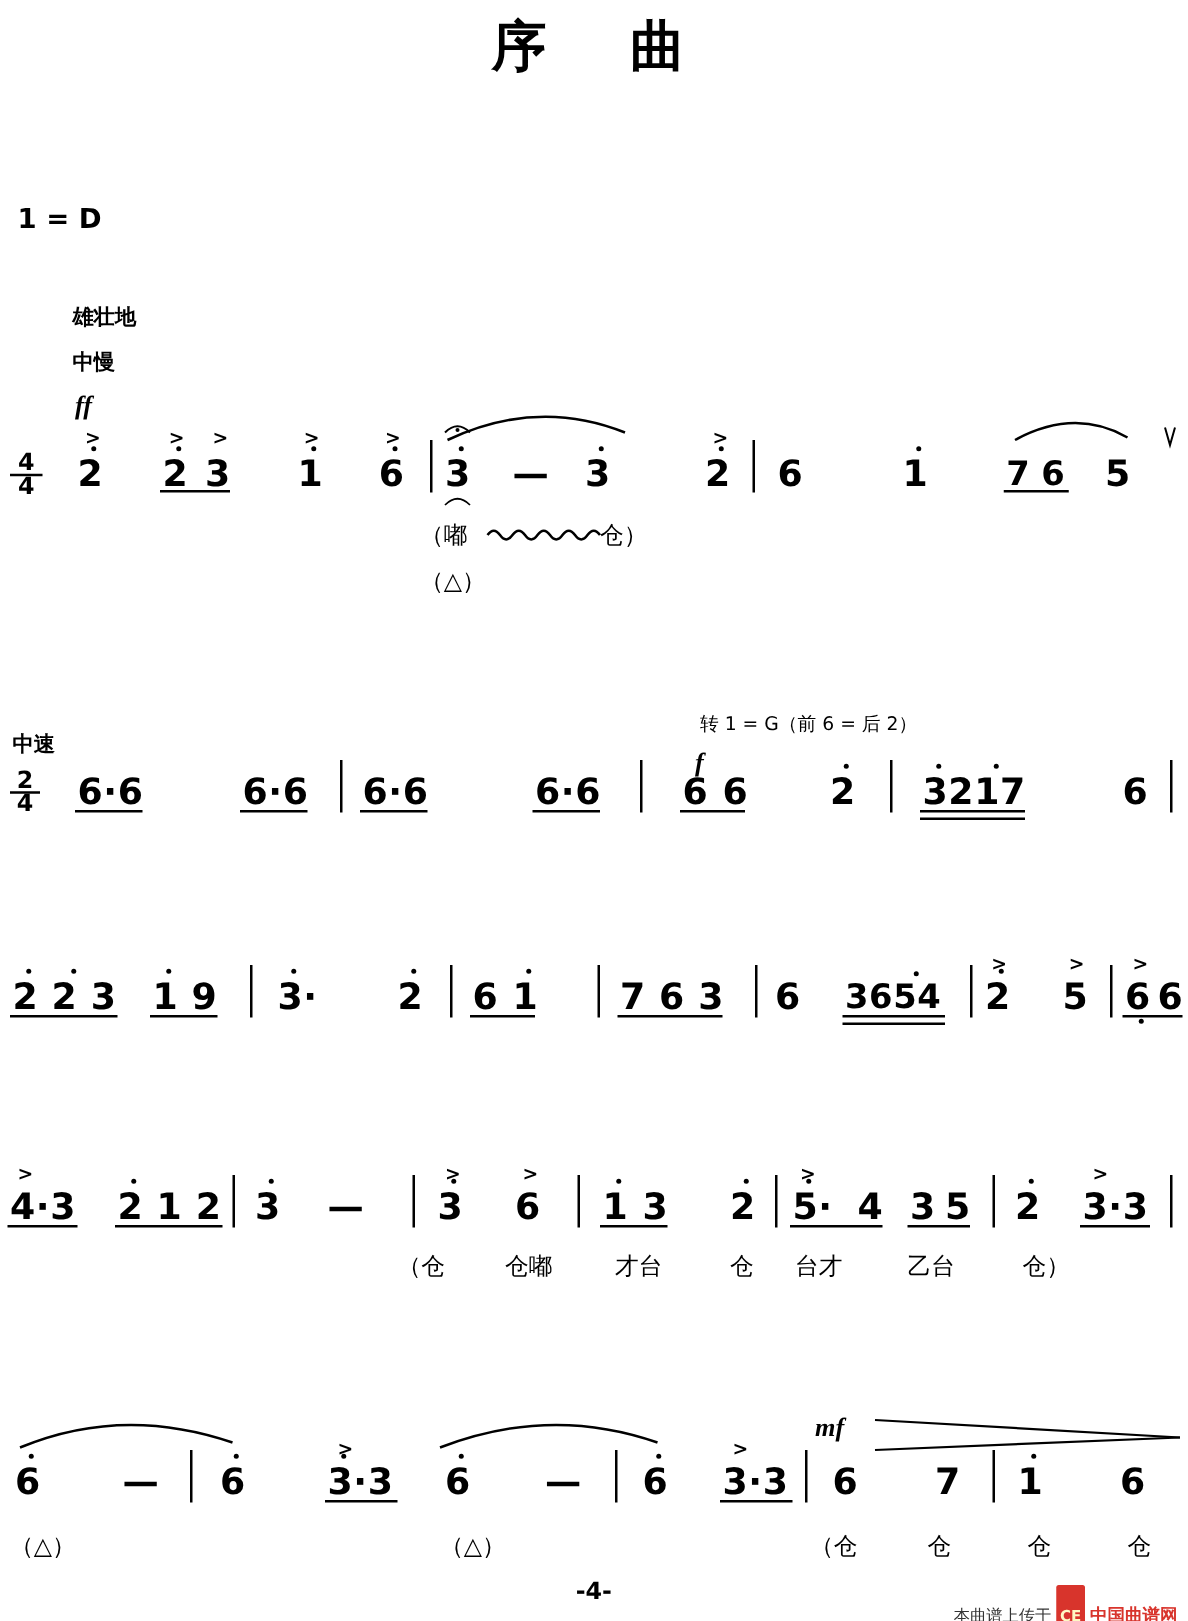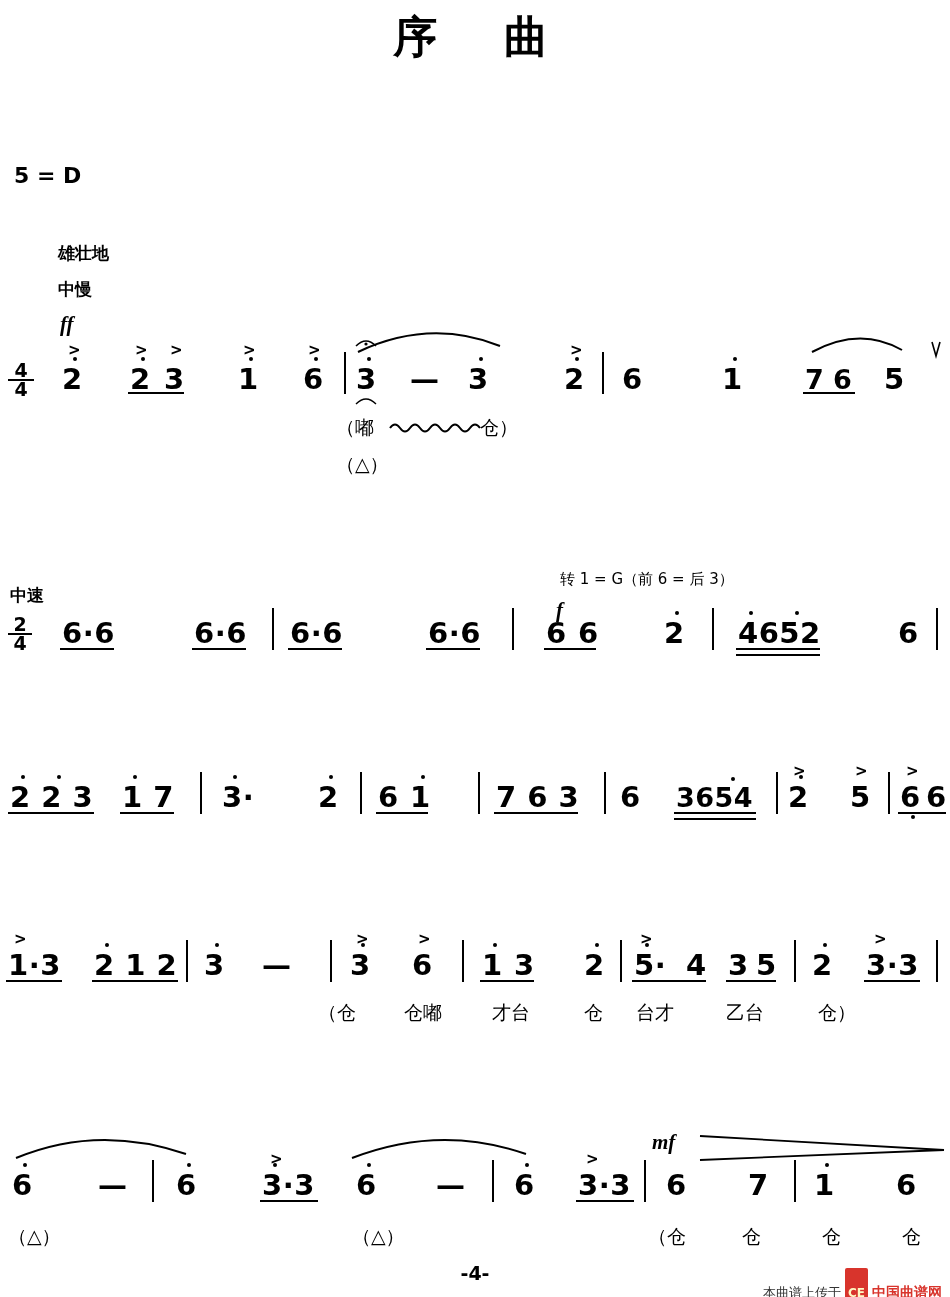--- a/index.html
+++ b/index.html
@@ -163,21 +163,21 @@
 </style>
 </head>
 <body>
 
 <div class="page">
 
   <div class="title">
     <span>序</span><span class="gap"></span><span>曲</span>
   </div>
 
-  <div class="keysig">5 = D</div>
+  <div class="keysig">1 = D</div>
 
   <div class="cn" style="left:58px; top:242px;">雄壮地</div>
   <div class="cn" style="left:58px; top:278px;">中慢</div>
   <div class="dyn" style="left:60px; top:312px;">ff</div>
 
   <div class="timesig" style="left:8px; top:362px; width:26px;">
     <span class="num">4</span>
     <span class="den">4</span>
   </div>
 
@@ -223,21 +223,21 @@
   <div class="note small" style="left:833px; top:364px;">6</div>
   <div class="beam" style="left:803px; top:392px; width:52px;"></div>
 
   <div class="note" style="left:884px; top:362px;">5</div>
 
   <div class="syl" style="left:336px; top:415px;">（嘟</div>
   <div class="syl" style="left:480px; top:415px;">仓）</div>
   <div class="syl" style="left:336px; top:452px;">（△）</div>
 
   <div class="cn" style="left:10px; top:584px;">中速</div>
-  <div class="cn-small" style="left:560px; top:570px;">转 1 = G（前 6 = 后 3）</div>
+  <div class="cn-small" style="left:560px; top:570px;">转 1 = G（前 6 = 后 2）</div>
   <div class="dyn" style="left:556px; top:598px;">f</div>
 
   <div class="timesig" style="left:8px; top:616px; width:24px;">
     <span class="num">2</span>
     <span class="den">4</span>
   </div>
 
   <div class="note" style="left:62px; top:616px;">6·6</div>
   <div class="beam" style="left:60px; top:648px; width:54px;"></div>
   <div class="note" style="left:194px; top:616px;">6·6</div>
@@ -251,35 +251,35 @@
 
   <div class="note" style="left:546px; top:616px;">6</div>
   <div class="note" style="left:578px; top:616px;">6</div>
   <div class="beam" style="left:544px; top:648px; width:52px;"></div>
 
   <div class="note" style="left:664px; top:616px;">2</div>
   <div class="dot-up" style="left:675px; top:611px;"></div>
 
   <div class="bar" style="left:712px; top:608px; height:42px;"></div>
 
-  <div class="note" style="left:738px; top:616px;">4652</div>
+  <div class="note" style="left:738px; top:616px;">3217</div>
   <div class="dot-up" style="left:749px; top:611px;"></div>
   <div class="dot-up" style="left:795px; top:611px;"></div>
   <div class="beam" style="left:736px; top:648px; width:84px;"></div>
   <div class="beam" style="left:736px; top:654px; width:84px;"></div>
 
   <div class="note" style="left:898px; top:616px;">6</div>
   <div class="bar" style="left:936px; top:608px; height:42px;"></div>
 
   <div class="note" style="left:10px; top:780px;">2 2 3</div>
   <div class="dot-up" style="left:21px; top:775px;"></div>
   <div class="dot-up" style="left:57px; top:775px;"></div>
   <div class="beam" style="left:8px; top:812px; width:86px;"></div>
 
-  <div class="note" style="left:122px; top:780px;">1 7</div>
+  <div class="note" style="left:122px; top:780px;">1 9</div>
   <div class="dot-up" style="left:133px; top:775px;"></div>
   <div class="beam" style="left:120px; top:812px; width:54px;"></div>
 
   <div class="bar" style="left:200px; top:772px; height:42px;"></div>
 
   <div class="note" style="left:222px; top:780px;">3·</div>
   <div class="dot-up" style="left:233px; top:775px;"></div>
 
   <div class="note" style="left:318px; top:780px;">2</div>
   <div class="dot-up" style="left:329px; top:775px;"></div>
@@ -316,21 +316,21 @@
 
   <div class="bar" style="left:888px; top:772px; height:42px;"></div>
 
   <div class="accent" style="left:906px; top:762px;">&gt;</div>
   <div class="note" style="left:900px; top:780px;">6</div>
   <div class="note" style="left:926px; top:780px;">6</div>
   <div class="dot-dn" style="left:911px; top:815px;"></div>
   <div class="beam" style="left:898px; top:812px; width:48px;"></div>
 
   <div class="accent" style="left:14px; top:930px;">&gt;</div>
-  <div class="note" style="left:8px; top:948px;">1·3</div>
+  <div class="note" style="left:8px; top:948px;">4·3</div>
   <div class="beam" style="left:6px; top:980px; width:56px;"></div>
 
   <div class="note" style="left:94px; top:948px;">2 1 2</div>
   <div class="dot-up" style="left:105px; top:943px;"></div>
   <div class="beam" style="left:92px; top:980px; width:86px;"></div>
 
   <div class="bar" style="left:186px; top:940px; height:42px;"></div>
 
   <div class="note" style="left:204px; top:948px;">3</div>
   <div class="dot-up" style="left:215px; top:943px;"></div>

